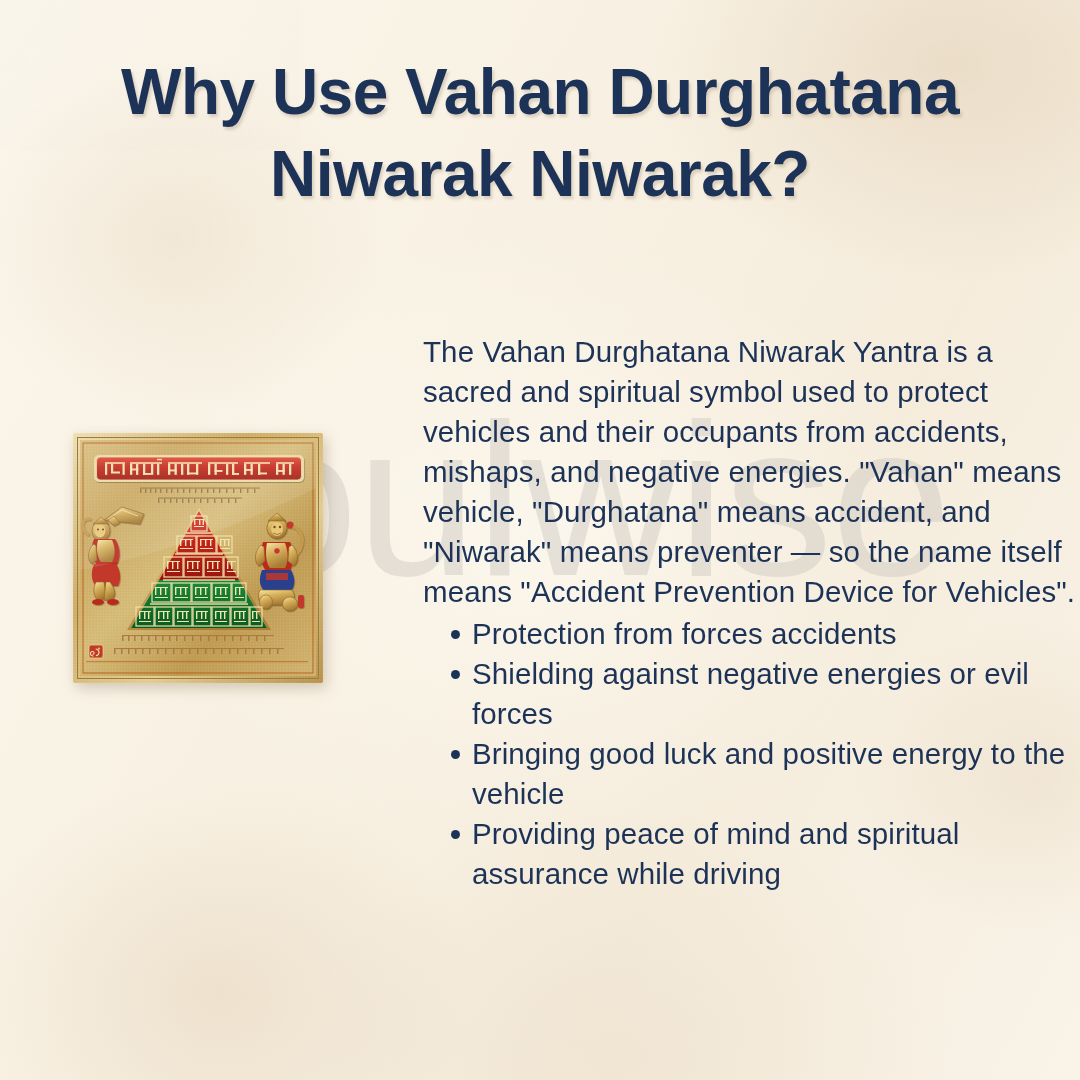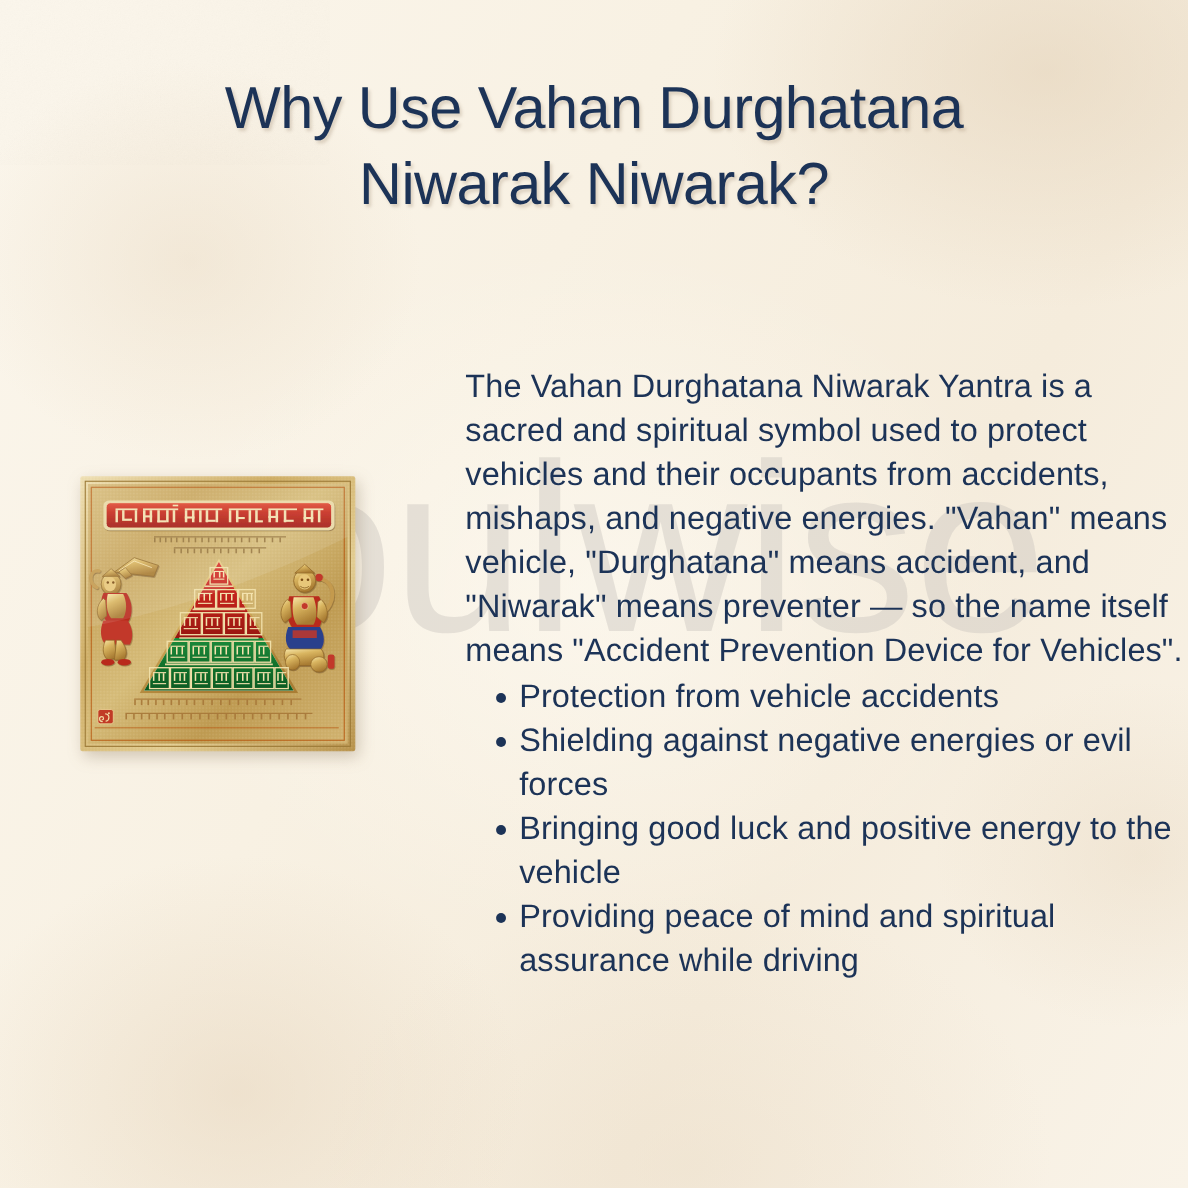--- a/index.html
+++ b/index.html
@@ -49,26 +49,26 @@
     color:#c9c4be;
     opacity:.42;
     white-space:nowrap;
     user-select:none;
     pointer-events:none;
   }
 
   
   #title{
     position:absolute;
-    left:90px; top:64px;
+    left:90px; top:52px;
     width:900px;
     text-align:center;
     color:#1c3357;
-    font-size:54px;
-    font-weight:400;
+    font-size:64px;
+    font-weight:700;
     line-height:1.28;
     letter-spacing:-0.5px;
     text-shadow:2px 3px 3px rgba(160,140,115,.33);
   }
   #title .tline{ display:block; }
 
   
   #copy{
     position:absolute;
     left:423px; top:332px;
@@ -569,21 +569,21 @@
 
       <path d="M10 10 L246 10 L246 58 C170 96 80 128 10 140 Z" fill="#ffffff" opacity="0.10"></path>
     </svg>
   </div>
 
   <div id="copy">
     <p id="para">The Vahan Durghatana Niwarak Yantra is a sacred and spiritual symbol used to protect vehicles and their occupants from accidents, mishaps, and negative energies. "Vahan" means vehicle, "Durghatana" means accident, and "Niwarak" means preventer — so the name itself means "Accident Prevention Device for Vehicles".</p>
     <ul id="bullets">
       <li>
         <span class="dot"></span>
-        <span>Protection from vehicle accidents</span>
+        <span>Protection from forces accidents</span>
       </li>
       <li>
         <span class="dot"></span>
         <span>Shielding against negative energies or evil forces</span>
       </li>
       <li>
         <span class="dot"></span>
         <span>Bringing good luck and positive energy to the vehicle</span>
       </li>
       <li>

